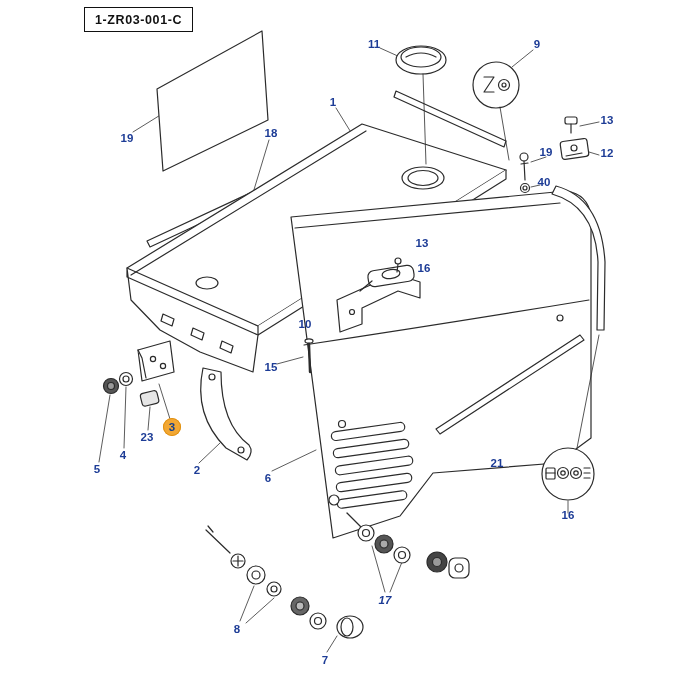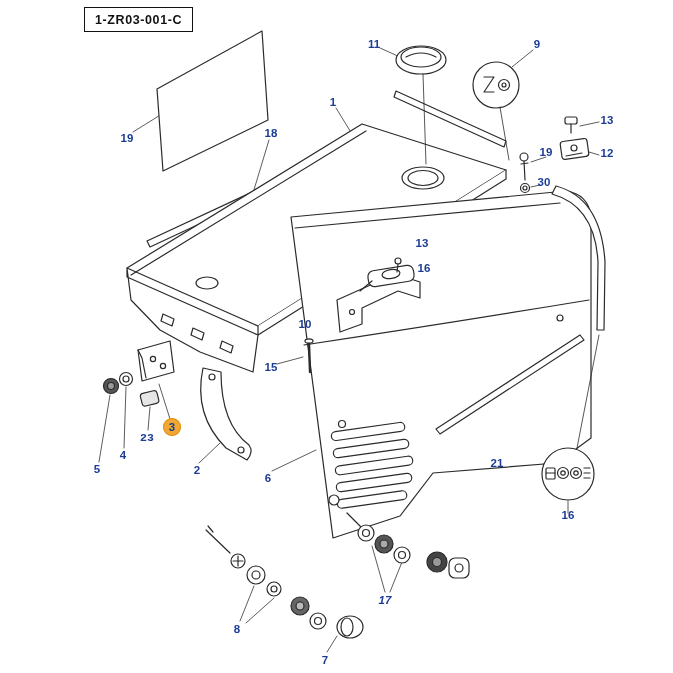--- a/index.html
+++ b/index.html
@@ -230,28 +230,28 @@
 
   <div id="callout-layer">
       <span class="callout" style="left: 127px; top: 138px;">19</span>
       <span class="callout" style="left: 271px; top: 133px;">18</span>
       <span class="callout" style="left: 374px; top: 44px;">11</span>
       <span class="callout" style="left: 333px; top: 102px;">1</span>
       <span class="callout" style="left: 537px; top: 44px;">9</span>
       <span class="callout" style="left: 607px; top: 120px;">13</span>
       <span class="callout" style="left: 546px; top: 152px;">19</span>
       <span class="callout" style="left: 607px; top: 153px;">12</span>
-      <span class="callout" style="left: 544px; top: 182px;">30</span>
+      <span class="callout" style="left: 544px; top: 182px;">40</span>
       <span class="callout" style="left: 422px; top: 243px;">13</span>
       <span class="callout" style="left: 424px; top: 268px;">16</span>
       <span class="callout" style="left: 305px; top: 324px;">10</span>
       <span class="callout" style="left: 271px; top: 367px;">15</span>
       <span class="callout" style="left: 97px; top: 469px;">5</span>
       <span class="callout" style="left: 123px; top: 455px;">4</span>
-      <span class="callout" style="left: 147px; top: 437px; font-family: Liberation Mono, monospace;">23</span>
+      <span class="callout" style="left: 147px; top: 437px;">23</span>
       <span class="callout highlighted" style="left: 172px; top: 427px;">3</span>
       <span class="callout" style="left: 197px; top: 470px;">2</span>
       <span class="callout" style="left: 268px; top: 478px;">6</span>
       <span class="callout" style="left: 497px; top: 463px;">21</span>
       <span class="callout" style="left: 568px; top: 515px;">16</span>
       <span class="callout" style="left: 385px; top: 600px; font-style: italic;">17</span>
       <span class="callout" style="left: 237px; top: 629px;">8</span>
       <span class="callout" style="left: 325px; top: 660px;">7</span>
     </div>
 

